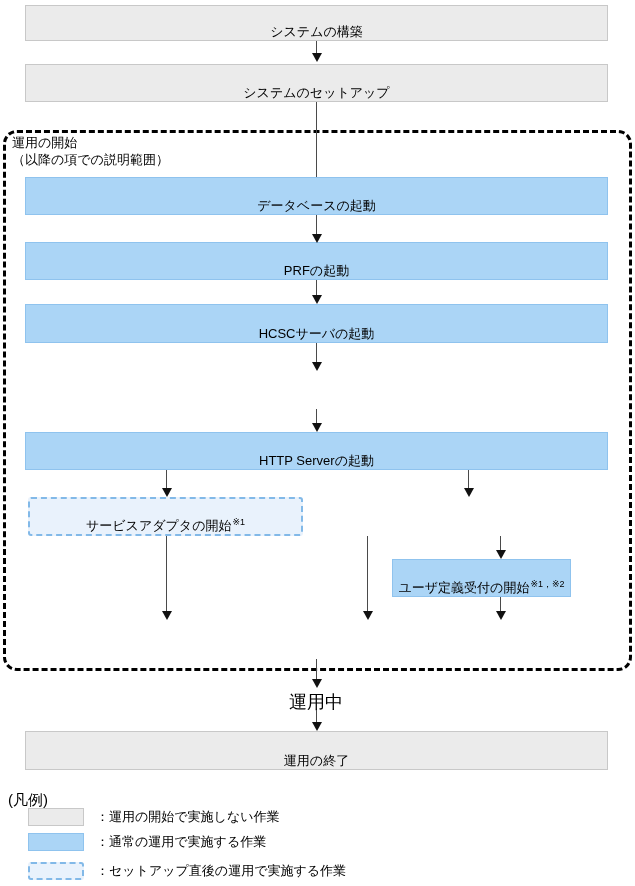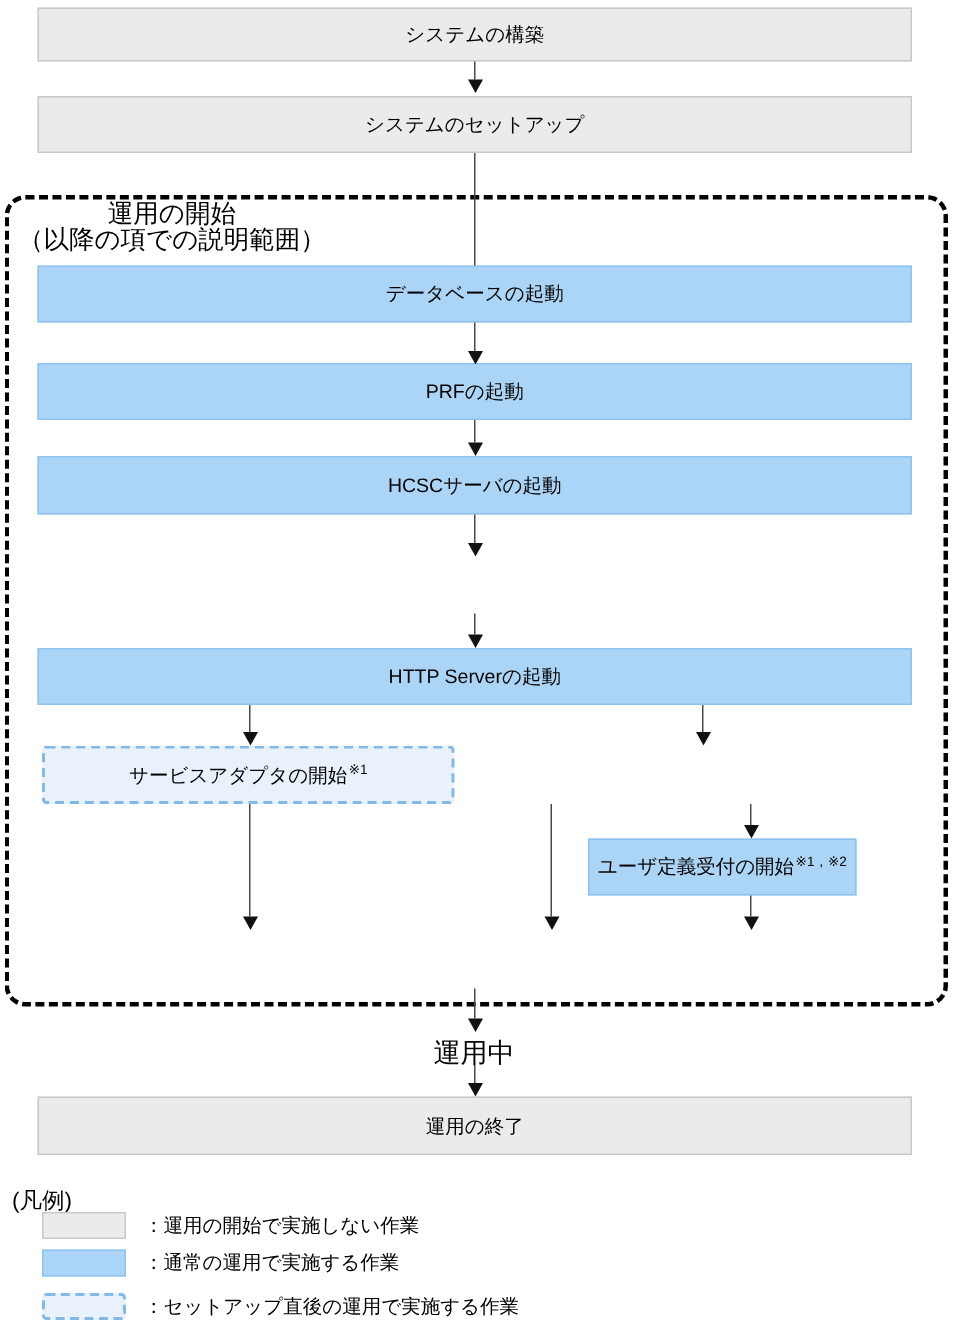--- a/index.html
+++ b/index.html
@@ -2,35 +2,35 @@
 <html><head>
 <meta charset="utf-8">
 <style>
   html,body{margin:0;padding:0;background:#ffffff;}
   .stage{
     position:relative;width:635px;height:886px;background:#ffffff;
     font-family:"Liberation Sans","DejaVu Sans",sans-serif;color:#000;
     overflow:hidden;
   }
   .box{
-    position:absolute;display:flex;align-items:center;justify-content:center;
+    position:absolute;display:flex;align-items:flex-end;justify-content:center;
     font-size:13px;line-height:1.2;box-sizing:border-box;text-align:center;
     white-space:nowrap;
   }
   .gray{background:#EBEBEB;border:1px solid #C8C8C8;}
   .blue{background:#ABD5F6;border:1px solid #8FC3EE;}
   .dashed-blue{background:#E9F2FC;border:2px dashed #82B9E8;border-radius:3px;}
   .note{font-size:9px;vertical-align:super;line-height:1;margin-left:1px;}
   .phase{
     position:absolute;left:3px;top:130px;width:629px;height:541px;
     border:3px dashed #000;border-radius:14px;box-sizing:border-box;
     background:transparent;
   }
   .phase-label{
-    position:absolute;left:12px;top:134px;font-size:17px;line-height:17px;text-align:center;
+    position:absolute;left:12px;top:134px;font-size:13px;line-height:17px;
   }
   .vline{position:absolute;width:1px;background:#4a4a4a;}
   .ahead{
     position:absolute;width:0;height:0;
     border-left:5px solid transparent;border-right:5px solid transparent;
     border-top:9px solid #111;
   }
   .mid-label{
     position:absolute;left:266px;top:690px;width:100px;text-align:center;
     font-size:18px;

